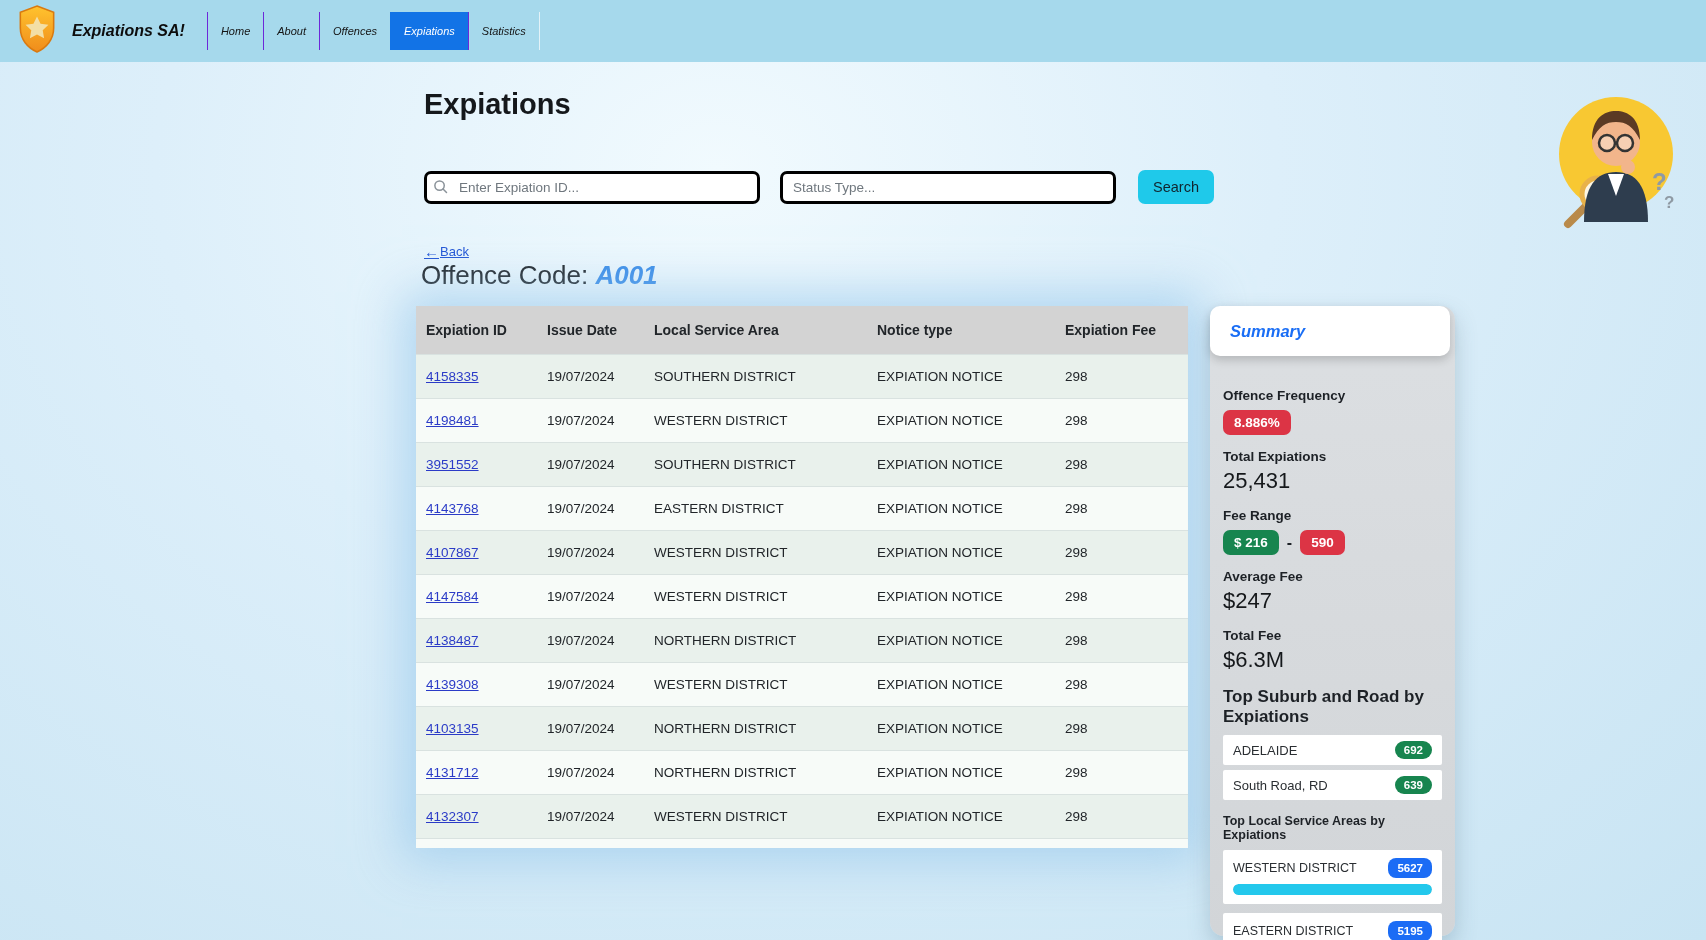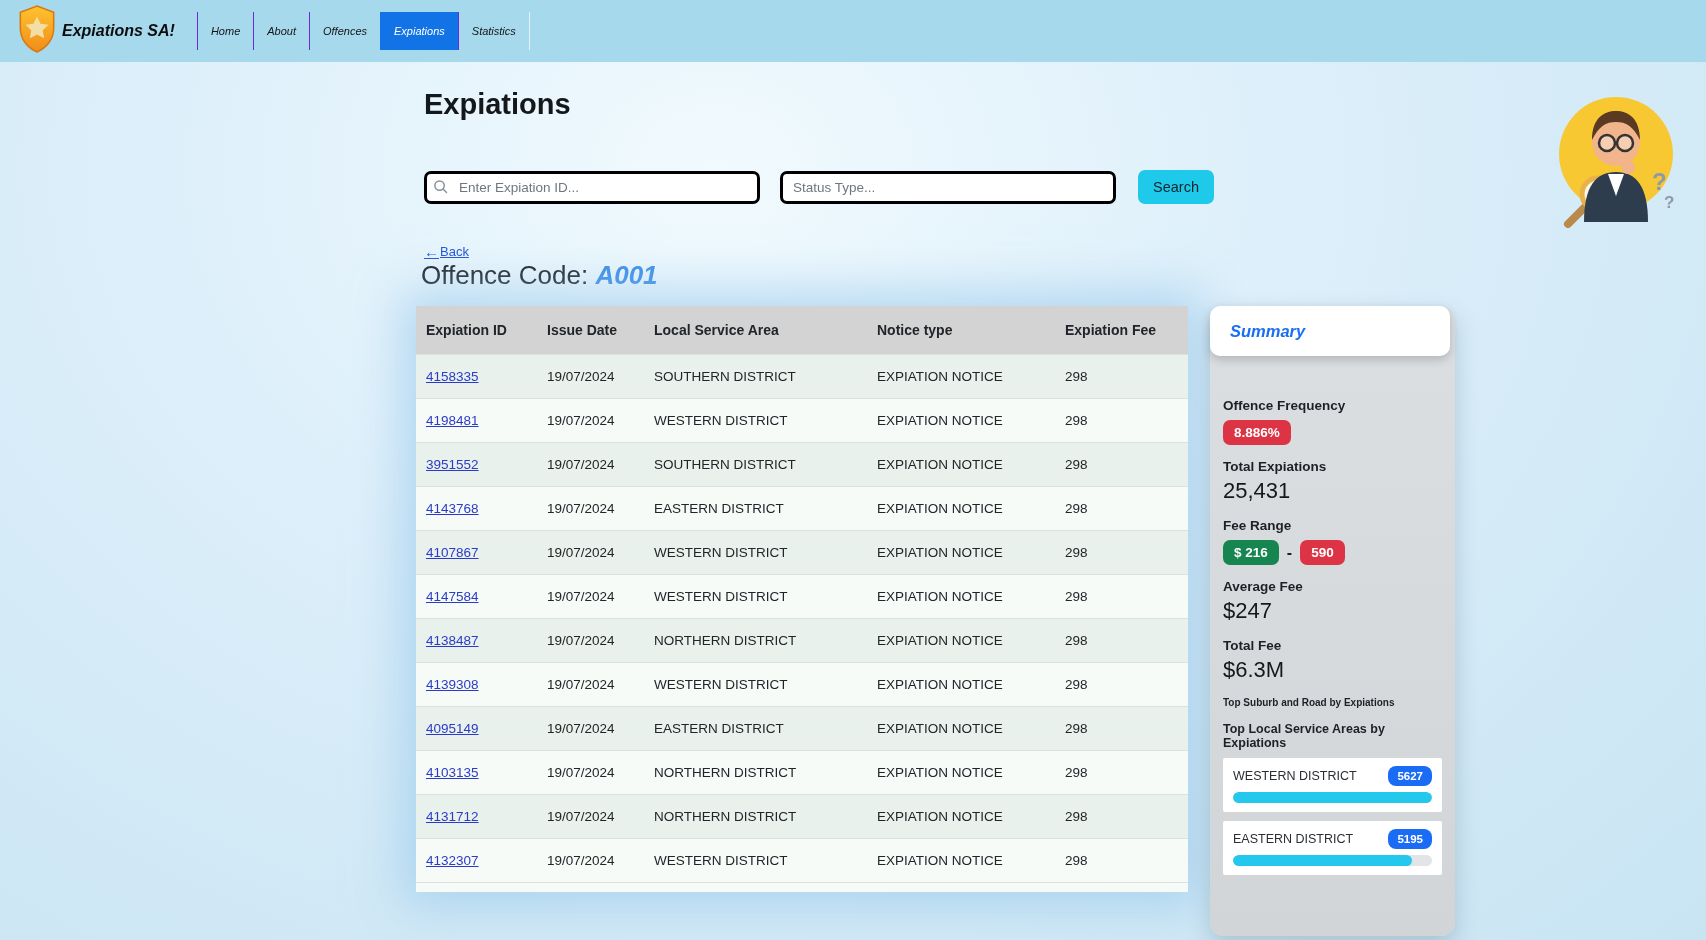--- a/index.html
+++ b/index.html
@@ -12,21 +12,21 @@
     color:#1c2226;
   }
 
   
   .navbar {
     position:absolute; top:0; left:0; right:0; height:62px;
     background:#a6d9ec;
     display:flex; align-items:center;
     z-index:10;
   }
-  .brand { display:flex; align-items:center; padding-left:12px; cursor:pointer; }
+  .brand { display:flex; align-items:center; gap:10px; padding-left:12px; cursor:pointer; }
   .brand-title { font-weight:bold; font-style:italic; font-size:16px; color:#0d0d0d; padding-right:22px; }
   .nav-items { display:flex; align-items:stretch; height:38px; }
   .nav-item {
     display:flex; align-items:center; padding:0 13px;
     font-style:italic; font-size:11px; color:#141414;
     border-left:1px solid #6d28d9; cursor:pointer; white-space:nowrap;
   }
   .nav-item:last-child { border-right:1px solid #e3f2f8; }
   .nav-item.active { background:#1273e6; color:#ffffff; border-left-color:#1273e6; }
 
@@ -260,27 +260,20 @@
         </tr>
 
         <tr>
           <td><a href="#">4139308</a></td>
           <td>19/07/2024</td>
           <td>WESTERN DISTRICT</td>
           <td>EXPIATION NOTICE</td>
           <td>298</td>
         </tr>
 
-        <tr>
-          <td><a href="#">4095149</a></td>
-          <td>19/07/2024</td>
-          <td>EASTERN DISTRICT</td>
-          <td>EXPIATION NOTICE</td>
-          <td>298</td>
-        </tr>
 
         <tr>
           <td><a href="#">4103135</a></td>
           <td>19/07/2024</td>
           <td>NORTHERN DISTRICT</td>
           <td>EXPIATION NOTICE</td>
           <td>298</td>
         </tr>
 
         <tr>
@@ -302,40 +295,52 @@
       </tbody>
   </table>
   <div class="partial-row"></div>
 </div>
 
 <div class="summary-card">
   <div class="summary-header">
     <span class="summary-title">Summary</span>
   </div>
   <div class="summary-body">
-    <div class="stat-label" style="margin-top:12px">Offence Frequency</div>
+    <div class="stat-label" style="margin-top:2px">Offence Frequency</div>
     <span class="badge badge-red">8.886%</span>
 
     <div class="stat-label">Total Expiations</div>
     <div class="stat-value">25,431</div>
 
     <div class="stat-label">Fee Range</div>
     <div class="fee-range-row">
       <span class="badge badge-green">$ 216</span>
       <span class="fee-sep">-</span>
       <span class="badge badge-red">590</span>
     </div>
 
     <div class="stat-label">Average Fee</div>
     <div class="stat-value">$247</div>
 
     <div class="stat-label">Total Fee</div>
     <div class="stat-value">$6.3M</div>
 
-    <div class="stat-label" style="font-size:10px">Top Suburb and Road by Expiations</div>
+    <div class="stat-label" style="font-size:17px">Top Suburb and Road by Expiations</div>
+    <div class="mini-list">
+
+        <div class="mini-row">
+          <span>ADELAIDE</span>
+          <span class="badge badge-green-sm">692</span>
+        </div>
+
+        <div class="mini-row">
+          <span>South Road, RD</span>
+          <span class="badge badge-green-sm">639</span>
+        </div>
+      </div>
 
     <div class="stat-label" style="font-size:12.5px">Top Local Service Areas by Expiations</div>
     <div class="lsa-list">
 
         <div class="lsa-row">
           <div class="lsa-top">
             <span>WESTERN DISTRICT</span>
             <span class="badge badge-blue" style="margin:0">5627</span>
           </div>
           <div class="bar-track">

